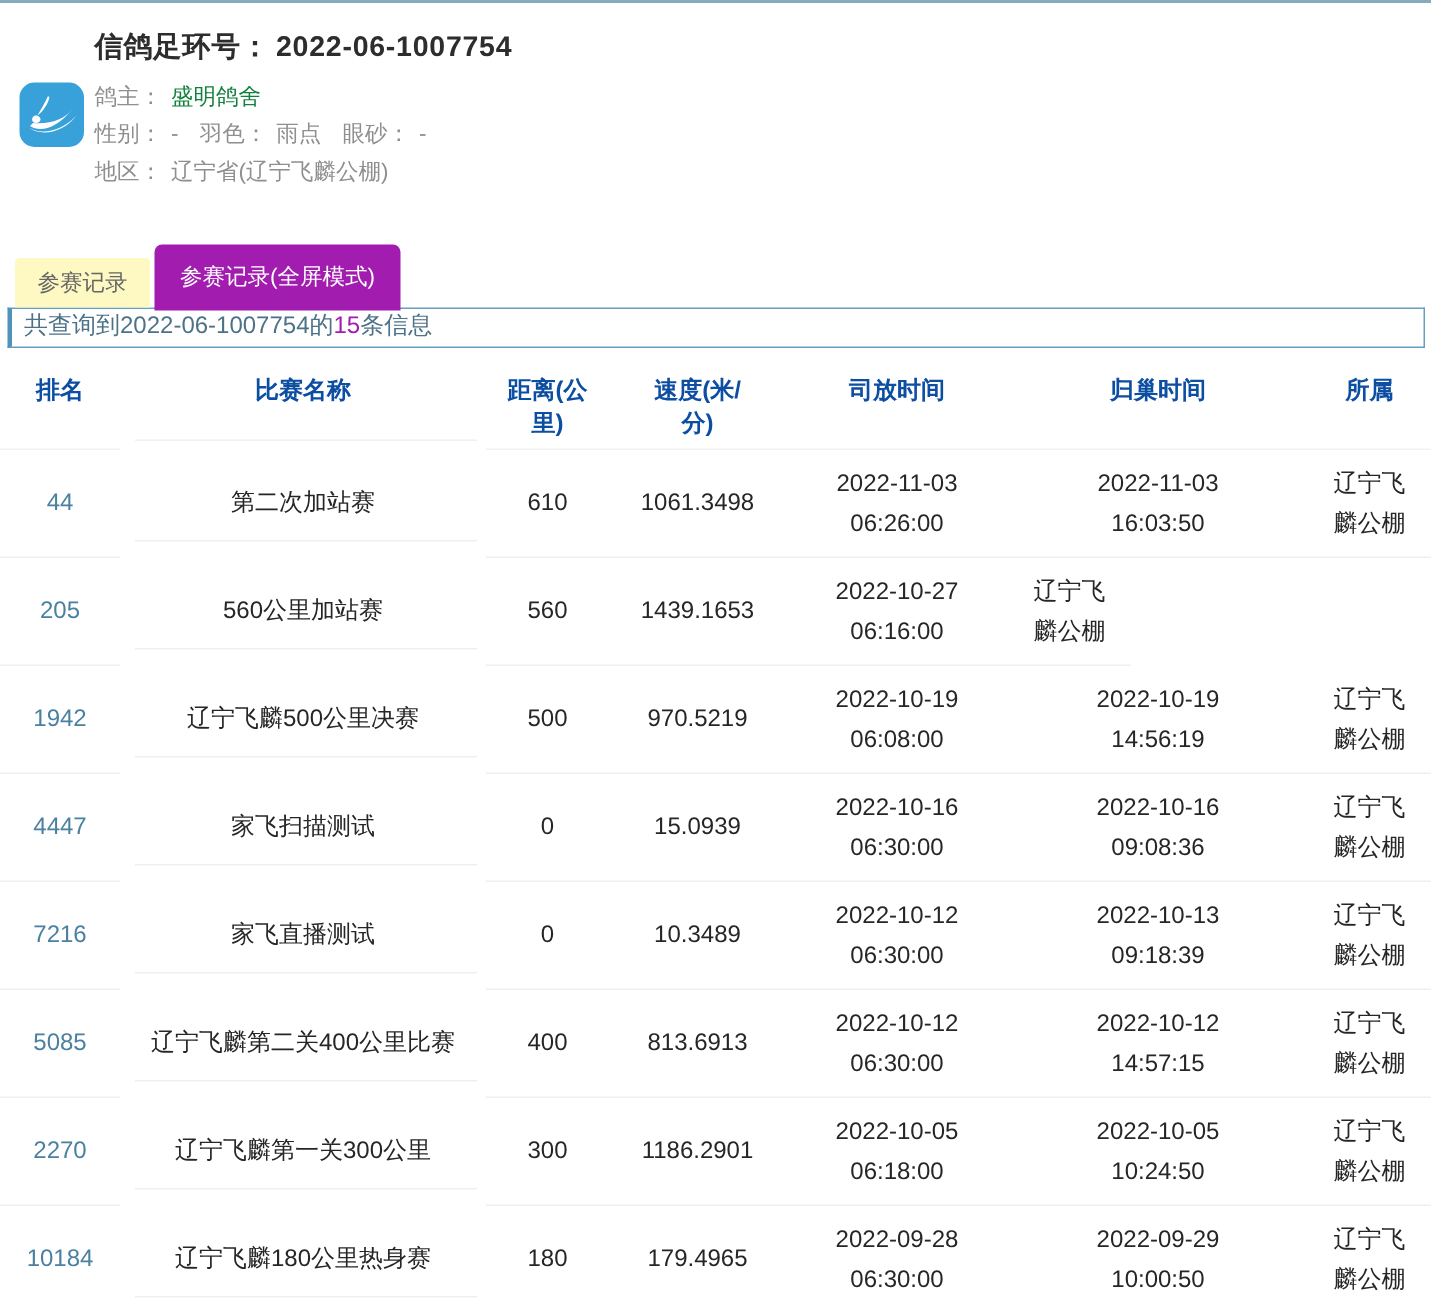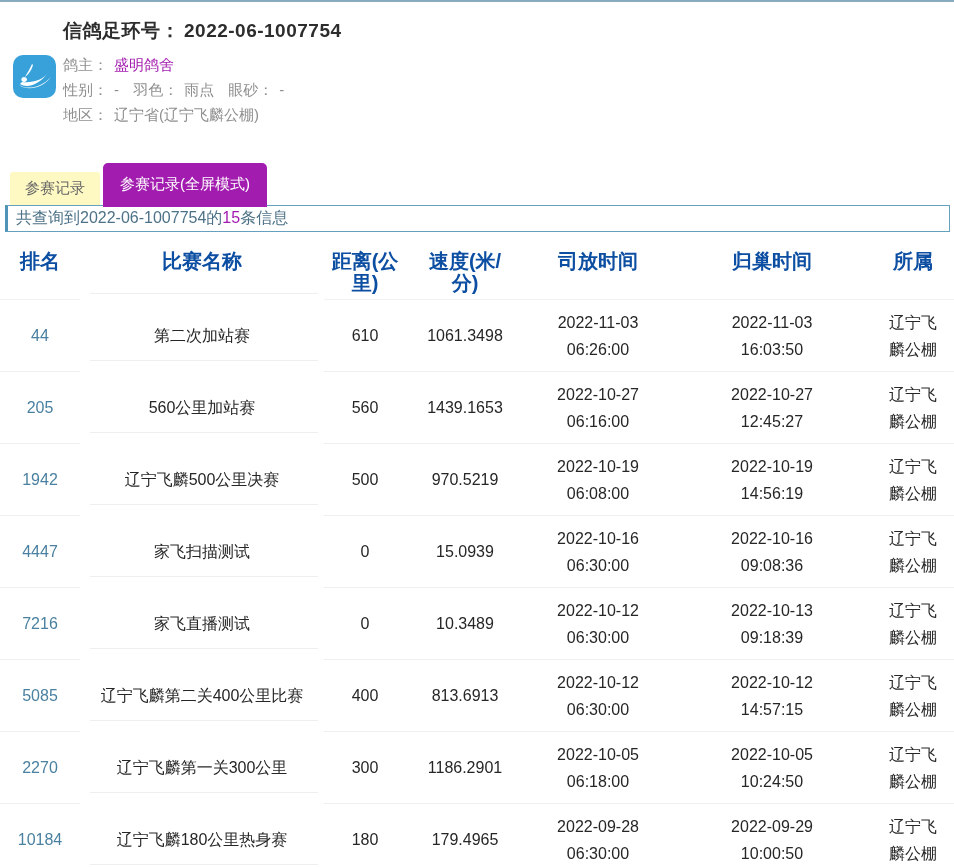--- a/index.html
+++ b/index.html
@@ -14,42 +14,42 @@
   .pigeon-header { position:relative; padding-left:63px; }
   .ring-title { margin-top:16px; font-size:19px; font-weight:bold; color:#2d2d2d; letter-spacing:.5px; }
   .ring-title .val { margin-left:4px;margin-top:32px; }
   .logo {
     position:absolute; left:13px; top:37px; width:43px; height:43px;
     background:#38a1da; border-radius:10px; display:flex; align-items:center; justify-content:center;
   }
   .info-lines { margin-top:8px; font-size:15px; color:#8f8f8f; }
   .info-line { height:25px; line-height:25px; white-space:nowrap; }
   .info-line .lbl { margin-right:6px; }
-  .owner-link { color:#a21caf; text-decoration:none; cursor:pointer; }
+  .owner-link { color:#15803d; text-decoration:none; cursor:pointer; }
   .pair { margin-right:10px; }
   
   .tabs { display:flex; align-items:flex-end; margin:36px 0 0 10px; position:relative; z-index:2; }
   .tab { font-size:15px; cursor:pointer; white-space:nowrap; }
   .tab-inactive { background:#fef9c3; color:#666; padding:7px 15px; border-radius:3px 3px 0 0; margin-right:3px; }
   .tab-active { background:#a21caf; color:#fff; padding:12px 17px 13px; border-radius:5px 5px 0 0; margin-bottom:-2px; }
   
   .query-bar {
     position:relative; z-index:1;
     margin:0 4px 0 5px;
     border:1px solid #66a0bf; border-left:3px solid #4f94b8;
     padding:2px 8px 3px; font-size:16px; color:#4d7287; line-height:20px;
   }
   .query-bar .count { color:#a21caf; }
   
   .race-table { margin-top:6px; width:954px; }
   .thead, .tr { display:flex; }
   .thead { height:62px; }
   .th {
     display:flex; justify-content:center; align-items:flex-start;
-    padding-top:12px; font-size:20px; font-weight:bold; color:#0c4ea2;
+    padding-top:12px; font-size:16px; font-weight:bold; color:#0c4ea2;
     text-align:center; line-height:22px; position:relative;
     border-bottom:1px solid #f2f2f2;
   }
   .tr { height:72px; }
   .td {
     display:flex; align-items:center; justify-content:center;
     font-size:16px; color:#262626; text-align:center; position:relative;
     border-bottom:1px solid #efefef;
   }
   
@@ -170,23 +170,20 @@
         </div>
     <div class="td c-dist">
           <span>560</span>
         </div>
     <div class="td c-speed">
           <span>1439.1653</span>
         </div>
     <div class="td c-rel">
           <span class="dt">2022-10-27 06:16:00</span>
         </div>
-    <div class="td c-ret">
-          <span class="dt">2022-10-27 12:45:27</span>
-        </div>
     <div class="td c-bel">
           <span class="bel-inner">辽宁飞麟公棚</span>
         </div>
   </div>
 
   <div class="tr">
     <div class="td c-rank">
           <span class="rank-val">1942</span>
         </div>
     <div class="td c-name">

